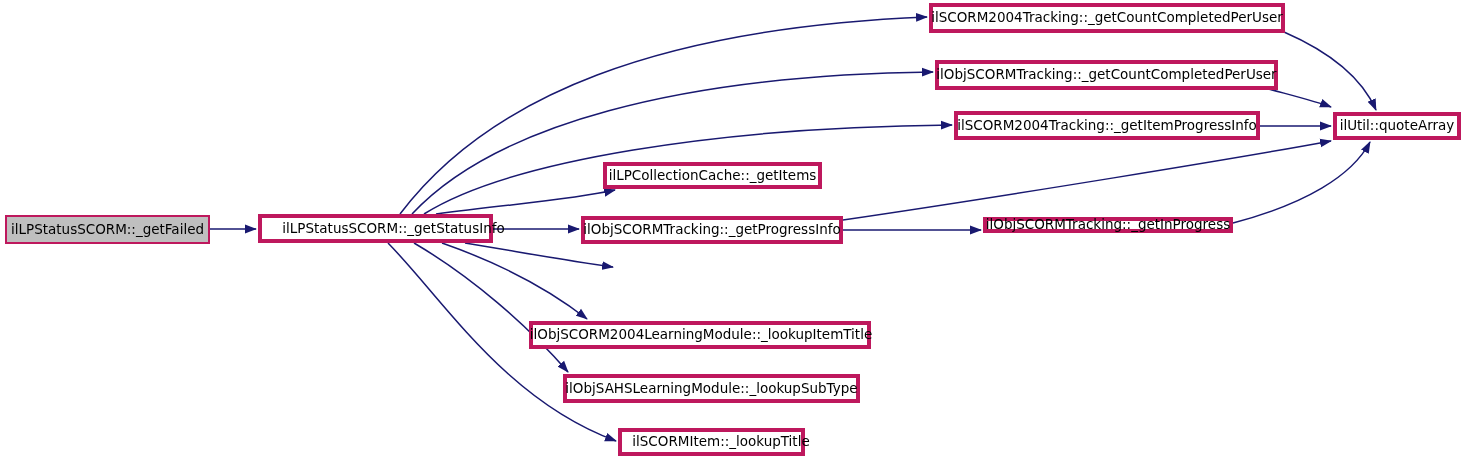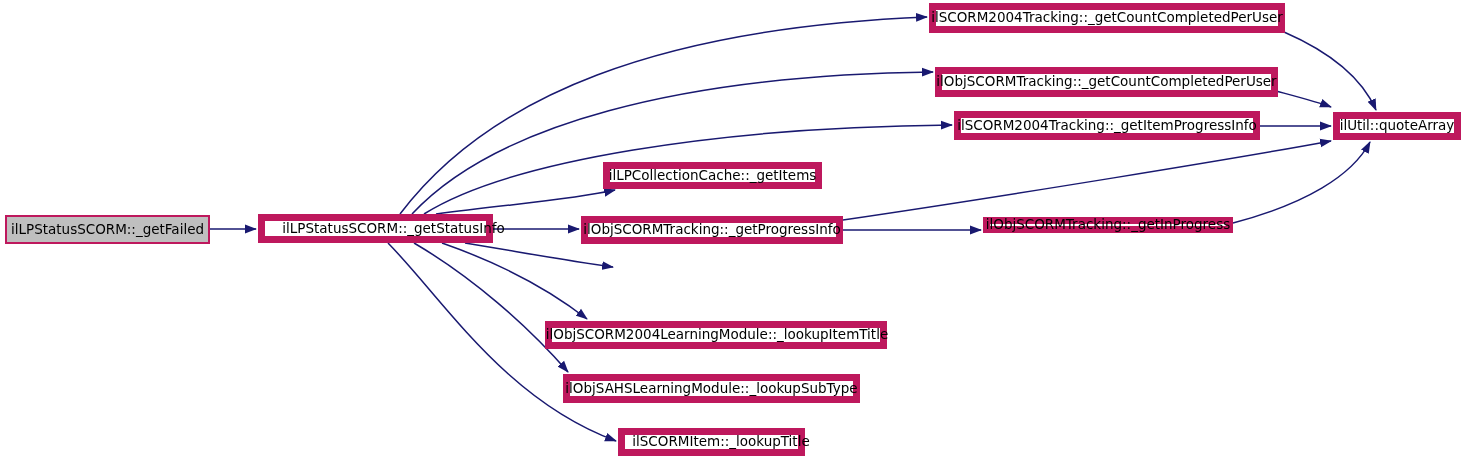--- a/index.html
+++ b/index.html
@@ -17,21 +17,21 @@
   }
   #edges {
     position: absolute;
     left: 0;
     top: 0;
   }
   .node {
     position: absolute;
     box-sizing: border-box;
     background: #ffffff;
-    border: 7px solid #be185d;
+    border: 4px solid #be185d;
     color: #000000;
     font-size: 13.5px;
     line-height: 1;
     white-space: nowrap;
     display: flex;
     align-items: center;
     justify-content: center;
     padding: 0 4px;
     cursor: pointer;
   }
@@ -71,22 +71,22 @@
         <path d="M 1260 126 L 1331 126" class="edge" stroke="#191970" marker-end="url(#arrow)"></path>
         <path d="M 843 230 L 981 230" class="edge" stroke="#191970" marker-end="url(#arrow)"></path>
         <path d="M 843 220 C 1000 197, 1245 157, 1331 141" class="edge" stroke="#191970" marker-end="url(#arrow)"></path>
         <path d="M 1233 223 C 1305 204, 1352 176, 1370 142" class="edge" stroke="#191970" marker-end="url(#arrow)"></path>
       </g>
   </svg>
 
 <div class="node highlight" style="left: 5px; top: 215px; width: 205px; height: 29px;">ilLPStatusSCORM::_getFailed</div>
     <div class="node" style="left: 258px; top: 214px; width: 235px; height: 29px; padding-left: 40px;">ilLPStatusSCORM::_getStatusInfo</div>
     <div class="node" style="left: 929px; top: 3px; width: 356px; height: 30px;">ilSCORM2004Tracking::_getCountCompletedPerUser</div>
-    <div class="node" style="left: 935px; top: 67px; width: 343px; height: 30px;">ilObjSCORMTracking::_getCountCompletedPerUser</div>
+    <div class="node" style="left: 935px; top: 60px; width: 343px; height: 30px;">ilObjSCORMTracking::_getCountCompletedPerUser</div>
     <div class="node" style="left: 954px; top: 111px; width: 306px; height: 29px;">ilSCORM2004Tracking::_getItemProgressInfo</div>
     <div class="node" style="left: 1333px; top: 112px; width: 128px; height: 28px;">ilUtil::quoteArray</div>
     <div class="node" style="left: 603px; top: 162px; width: 219px; height: 27px;">ilLPCollectionCache::_getItems</div>
     <div class="node" style="left: 581px; top: 216px; width: 262px; height: 28px;">ilObjSCORMTracking::_getProgressInfo</div>
     <div class="node" style="left: 983px; top: 217px; width: 250px; height: 16px;">ilObjSCORMTracking::_getInProgress</div>
-    <div class="node" style="left: 545px; top: 321px; width: 342px; height: 28px; padding-left: 6px;">ilObjSCORM2004LearningModule::_lookupItemTitle</div>
+    <div class="node" style="left: 529px; top: 321px; width: 342px; height: 28px; padding-left: 6px;">ilObjSCORM2004LearningModule::_lookupItemTitle</div>
     <div class="node" style="left: 563px; top: 374px; width: 297px; height: 29px;">ilObjSAHSLearningModule::_lookupSubType</div>
     <div class="node" style="left: 618px; top: 428px; width: 187px; height: 28px; padding-left: 23px;">ilSCORMItem::_lookupTitle</div>
   </div>
 
 </body></html>

